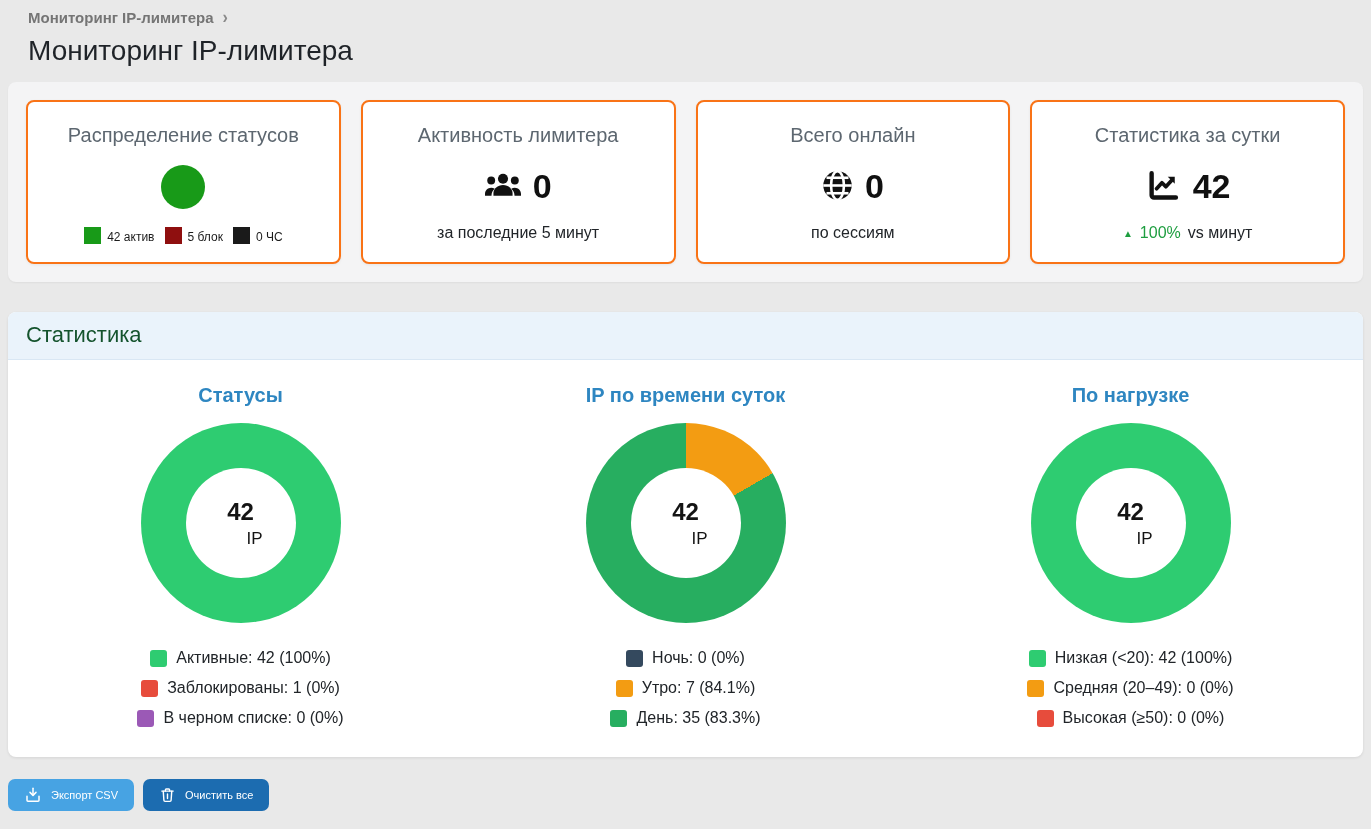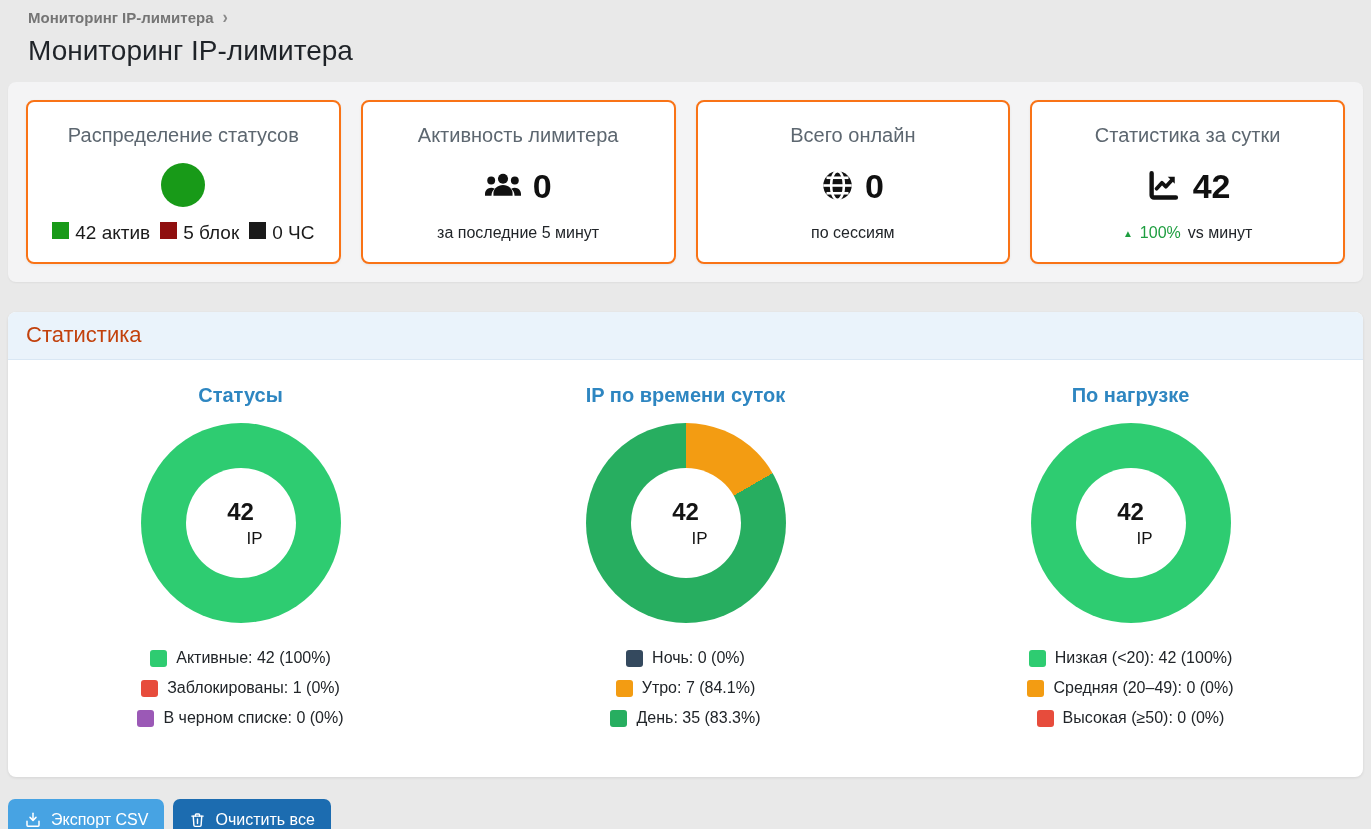--- a/index.html
+++ b/index.html
@@ -17,47 +17,47 @@
   .cards-wrap { margin:15px 8px 0; background:#f4f4f5; border-radius:8px; padding:18px;
                 display:flex; gap:20px; box-shadow:0 1px 2px rgba(0,0,0,.05); }
   .card { flex:1; background:#fff; border:2px solid #f97316; border-radius:8px;
           box-shadow:0 1px 3px rgba(0,0,0,.06); height:164px; padding:14px 8px;
           display:flex; flex-direction:column; align-items:center; justify-content:space-between; text-align:center; }
   .card-title { font-size:20px; color:#5d6770; margin-top:8px; }
   .card-mid { display:flex; align-items:center; gap:12px; }
   .big-num { font-size:34px; font-weight:bold; color:#101010; line-height:1; }
   .card-sub { font-size:16px; color:#212529; margin-bottom:6px; }
   .mini-pie { width:44px; height:44px; border-radius:50%; }
-  .mini-legend { display:flex; align-items:flex-start; font-size:19px; color:#1b1b1b; margin-bottom:4px; white-space:nowrap; }
+  .mini-legend { display:flex; align-items:flex-end; font-size:12px; color:#1b1b1b; margin-bottom:4px; white-space:nowrap; }
   .mini-sq { width:17px; height:17px; display:inline-block; margin:0 6px 0 10px; }
   .mini-legend .first { margin-left:0; }
   .trend { display:flex; align-items:center; gap:7px; font-size:16px; margin-bottom:6px; }
   .trend-arrow { color:#1e9e40; font-size:10px; }
   .trend-pct { color:#1e9e40; }
   .trend-rest { color:#212529; }
   .card-icon svg { display:block; }
 
   .panel { margin:30px 8px 0; background:#fff; border-radius:8px; box-shadow:0 1px 3px rgba(0,0,0,.09); }
   .panel-header { background:#eaf3fb; border-bottom:1px solid #d9e7f4; border-radius:8px 8px 0 0;
-                  padding:10px 18px 11px; font-size:22px; color:#c2410c; }
-  .panel-body { display:flex; padding:14px 10px 50px; }
+                  padding:10px 18px 11px; font-size:22px; color:#14532d; }
+  .panel-body { display:flex; padding:14px 10px 30px; }
   .chart-col { flex:1; display:flex; flex-direction:column; align-items:center; }
   .chart-title { font-size:20px; font-weight:bold; color:#2e86c1; margin:10px 0 16px; }
   .donut { width:200px; height:200px; border-radius:50%; position:relative; }
   .donut-hole { position:absolute; inset:45px; background:#fff; border-radius:50%;
                 display:flex; flex-direction:column; align-items:center; justify-content:center; gap:3px; }
   .donut-val { font-size:24px; font-weight:bold; color:#141414; }
   .donut-unit { font-size:17px; color:#141414;margin-left:28px; }
   .legend { margin-top:26px; display:flex; flex-direction:column; gap:12px; align-items:center; }
   .legend-item { display:flex; align-items:center; gap:9px; font-size:16px; color:#212529; cursor:pointer; }
   .legend-sq { width:17px; height:17px; border-radius:3px; flex:none; }
 
   .footer { margin:22px 8px 0; display:flex; gap:9px; }
   .btn { display:inline-flex; align-items:center; gap:9px; border:none; border-radius:7px;
-         padding:0 16px; height:41px; font-size:16px; color:#fff; font-family:inherit; cursor:pointer; }
+         padding:0 16px; height:32px; font-size:11px; color:#fff; font-family:inherit; cursor:pointer; }
   .btn svg { display:block; }
 </style>
 </head>
 <body>
 
 <div class="top">
   <div class="breadcrumb">
     <span>Мониторинг IP-лимитера</span>
     <span class="chev">›</span>
   </div>

